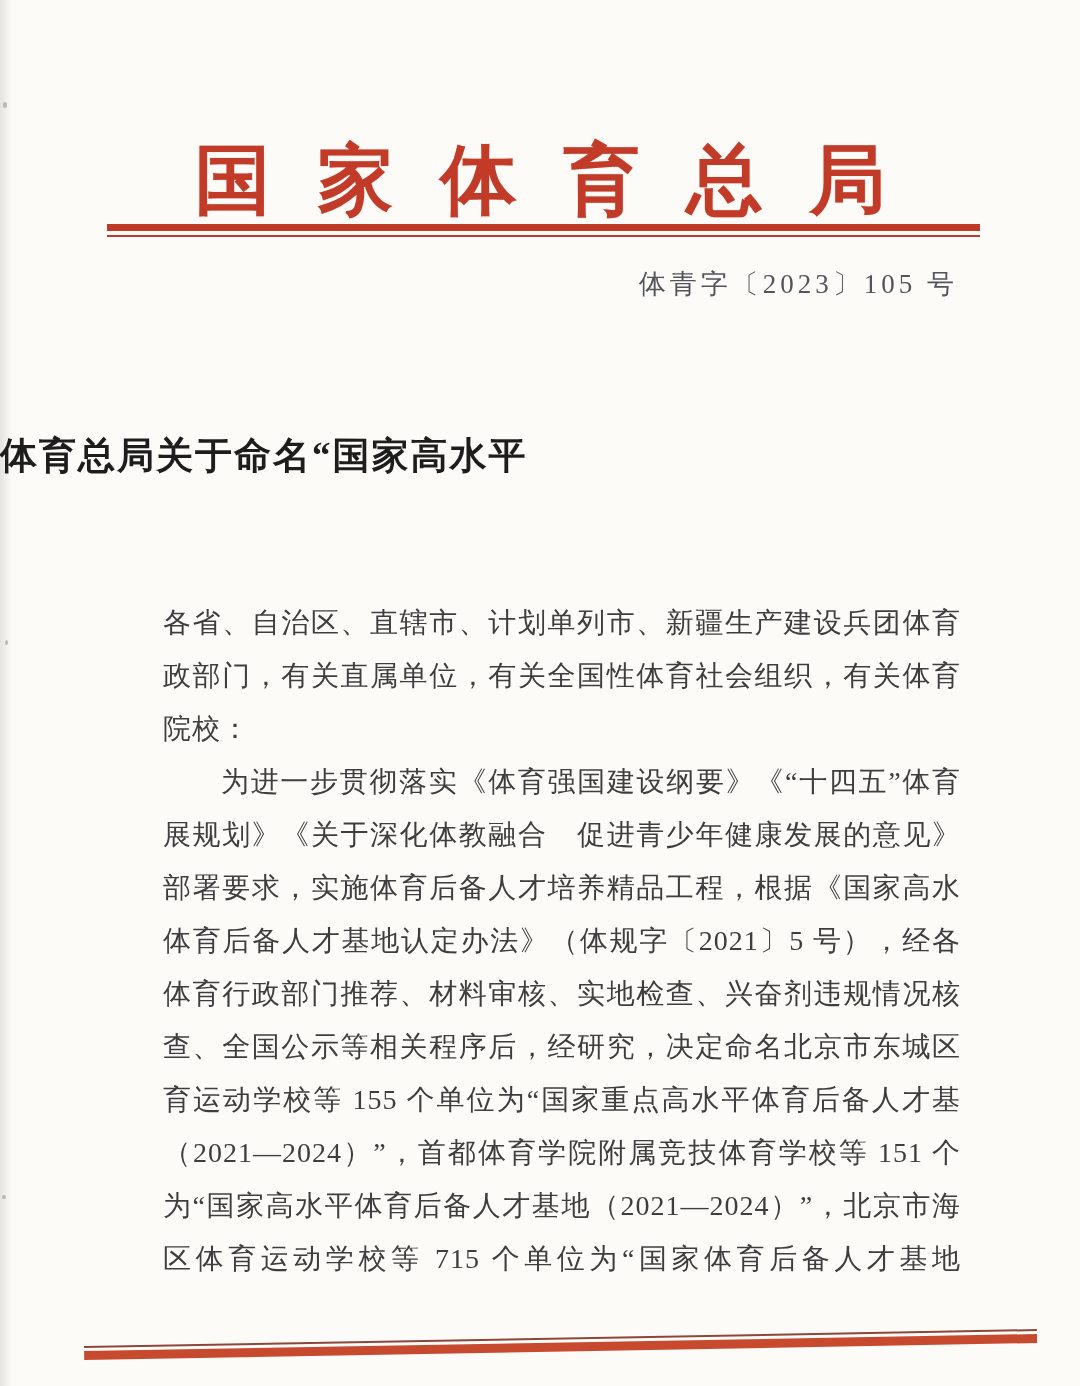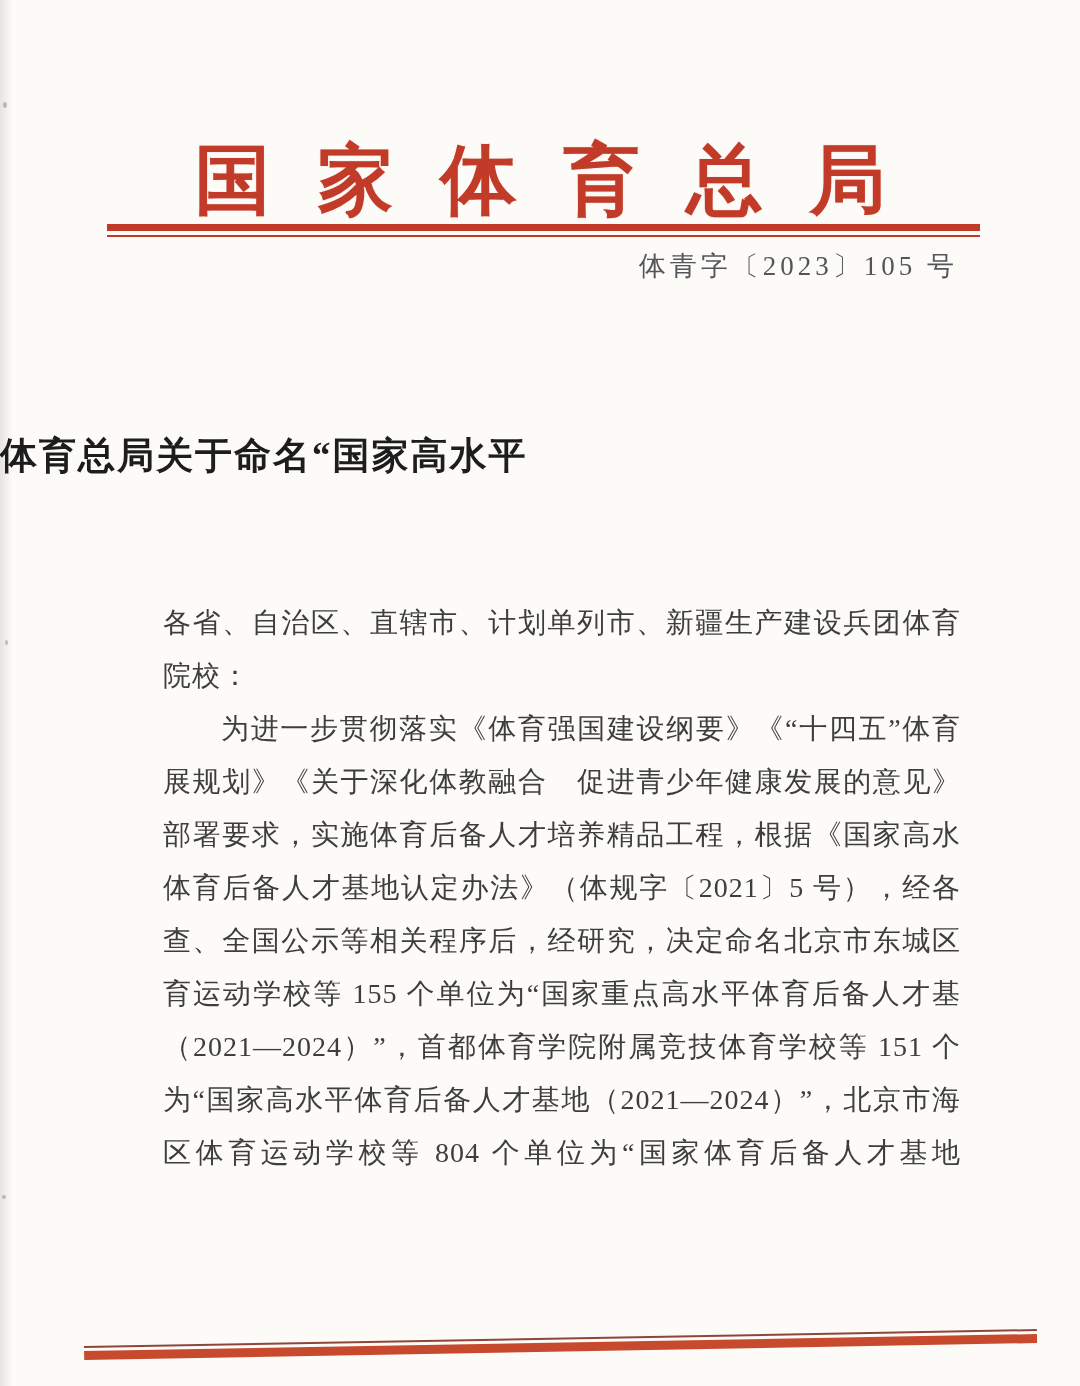--- a/index.html
+++ b/index.html
@@ -30,21 +30,21 @@
     letter-spacing:47px;padding-left:47px;
     color:#c23b28;
     text-shadow:0 0 1px rgba(194,59,40,0.4);
     white-space:nowrap;
   }
   .letterhead-rule{position:absolute;left:107px;top:224px;width:873px;}
   .letterhead-rule .thick{height:7px;background:#bf3a27;}
   .letterhead-rule .thin{height:2px;background:#bf3a27;margin-top:4px;}
 
   .doc-number{
-    position:absolute;top:248px;right:122px;
+    position:absolute;top:266px;right:122px;
     font-size:27px;color:#54555a;
     letter-spacing:4px;
     white-space:nowrap;
   }
 
   .doc-title{
     position:absolute;left:0;right:0;top:424px;
     text-align:left;
     font-weight:700;color:#1d1d1d;
     font-size:37px;line-height:63px;
@@ -88,30 +88,32 @@
   </div>
 
   <div class="doc-number">体青字〔2023〕105 号</div>
 
   <div class="doc-title">
     <div>体育总局关于命名“国家高水平</div>
   </div>
 
   <div class="doc-body">
     <div class="line full">各省、自治区、直辖市、计划单列市、新疆生产建设兵团体育行</div>
+    <div class="line full">政部门，有关直属单位，有关全国性体育社会组织，有关体育</div>
     <div class="line short">院校：</div>
     <div class="line full indent">为进一步贯彻落实《体育强国建设纲要》《“十四五”体育发</div>
     <div class="line full">展规划》《关于深化体教融合　促进青少年健康发展的意见》等</div>
     <div class="line full">部署要求，实施体育后备人才培养精品工程，根据《国家高水平</div>
     <div class="line full">体育后备人才基地认定办法》（体规字〔2021〕5 号），经各省级</div>
+    <div class="line full">体育行政部门推荐、材料审核、实地检查、兴奋剂违规情况核</div>
     <div class="line full">查、全国公示等相关程序后，经研究，决定命名北京市东城区体</div>
     <div class="line full">育运动学校等 155 个单位为“国家重点高水平体育后备人才基地</div>
     <div class="line full">（2021—2024）”，首都体育学院附属竞技体育学校等 151 个单位</div>
     <div class="line full">为“国家高水平体育后备人才基地（2021—2024）”，北京市海淀</div>
-    <div class="line full">区体育运动学校等 804 个单位为“国家体育后备人才基地</div>
+    <div class="line full">区体育运动学校等 715 个单位为“国家体育后备人才基地</div>
   </div>
 
   <div class="bottom-rule">
     <div class="thin-dark"></div>
     <div class="gap"></div>
     <div class="thick-red"></div>
   </div>
 
 </div>
 

